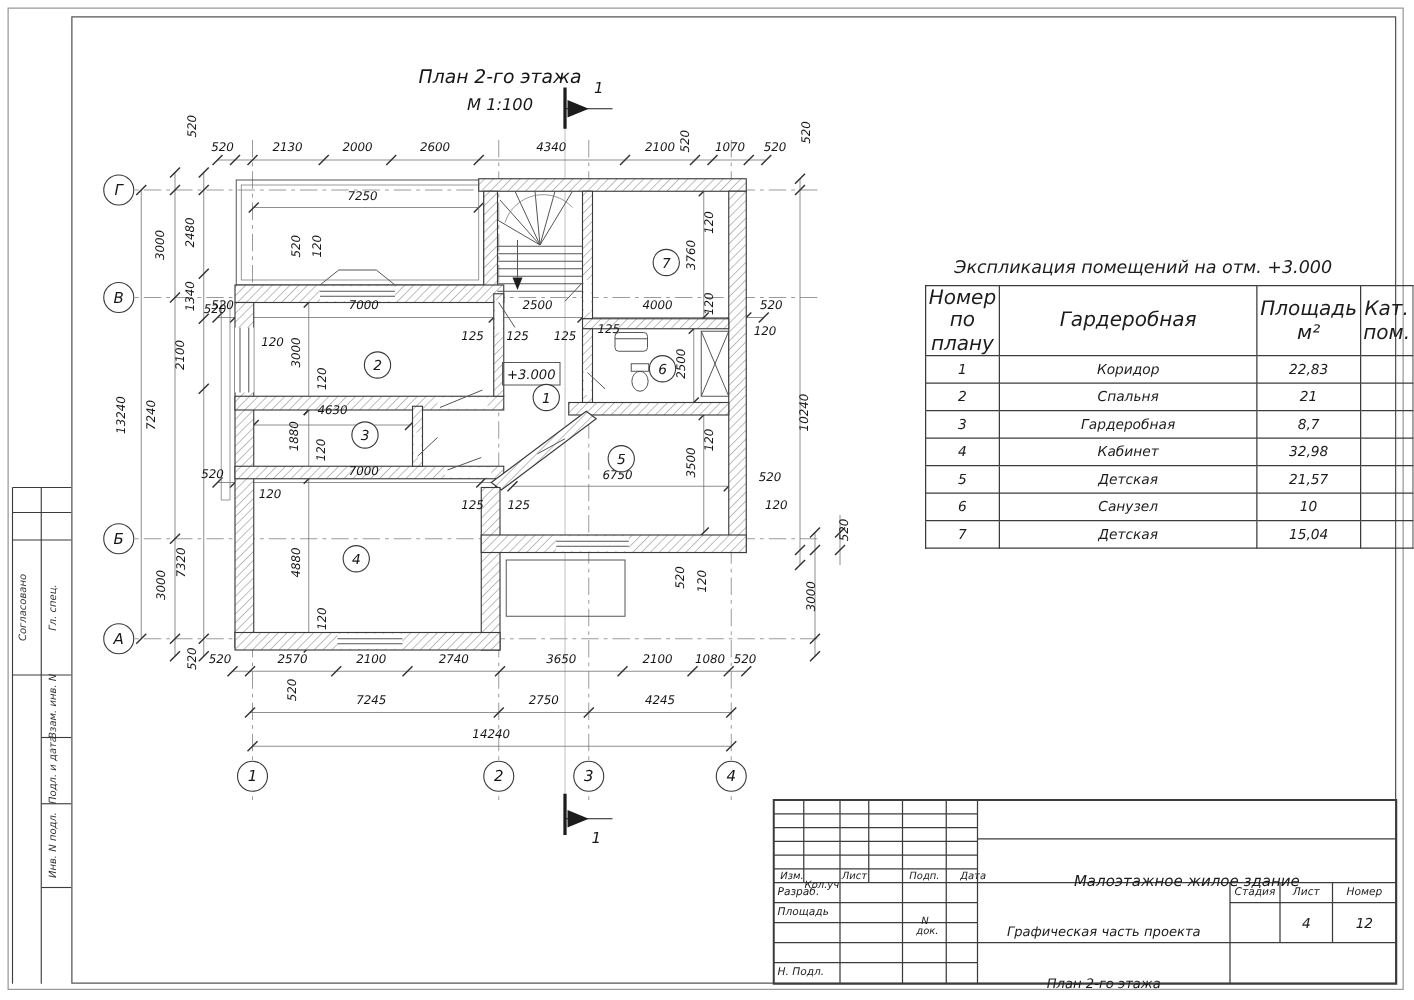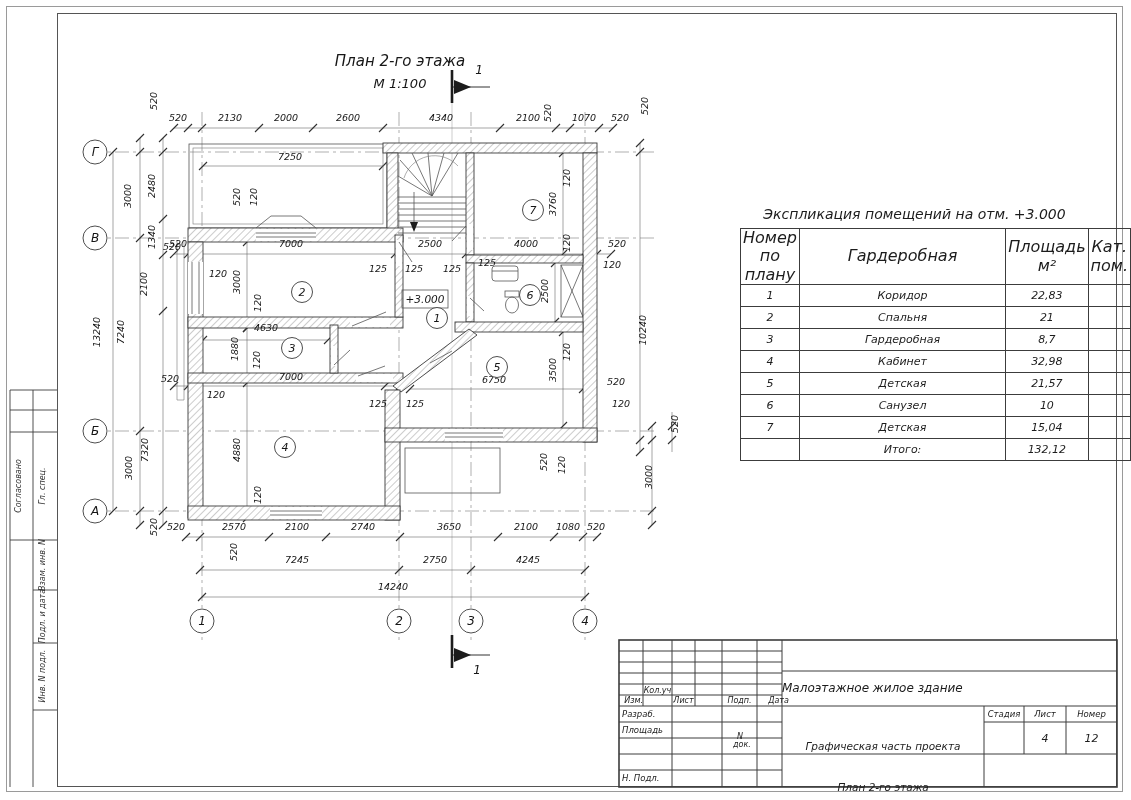--- a/index.html
+++ b/index.html
@@ -34,21 +34,21 @@
   .explic{position:absolute;left:740px;top:228px;border-collapse:collapse;table-layout:fixed;}
   .explic td,.explic th{border:1px solid #3c3c3c;font-style:italic;font-weight:normal;
       font-size:11px;text-align:center;padding:0 2px;overflow:hidden;}
   .explic th{height:52px;font-size:16px;line-height:1.15;text-align:center;}
   .explic td{height:21px;}
   .explic-title{position:absolute;left:740px;top:206px;width:349px;text-align:center;
       font-style:italic;font-size:14px;}
   
   .tb-label{position:absolute;font-style:italic;font-size:8px;text-align:center;line-height:1;}
   .tb-label-l{position:absolute;font-style:italic;font-size:8.5px;text-align:left;line-height:1;}
-  .tb-big{position:absolute;font-style:italic;font-size:12px;text-align:left;}
+  .tb-big{position:absolute;font-style:italic;font-size:12px;text-align:center;margin-top:17px;}
   .tb-mid{position:absolute;font-style:italic;font-size:10.5px;text-align:center;margin-top:17px;}
   .tb-val{position:absolute;font-style:italic;font-size:11px;text-align:center;}
 </style>
 </head>
 <body>
 
 <div class="sheet">
   <div class="frame-outer"></div>
   <div class="frame-inner"></div>
 
@@ -493,31 +493,25 @@
           <td>Санузел</td>
           <td>10</td>
           <td></td>
         </tr>
         <tr>
           <td>7</td>
           <td>Детская</td>
           <td>15,04</td>
           <td></td>
         </tr>
-        <tr>
-          <td></td>
-          <td>Итого:</td>
-          <td>132,12</td>
-          <td></td>
-        </tr>
       </tbody>
   </table>
 
   <div class="tb-label" style="left:619px;top:697px;width:24px;text-align:right;">Изм.</div>
-  <div class="tb-label" style="left:643px;top:687px;width:29px;">Кол.уч</div>
+  <div class="tb-label" style="left:643px;top:704px;width:29px;">Кол.уч</div>
   <div class="tb-label" style="left:672px;top:697px;width:23px;">Лист</div>
   <div class="tb-label" style="left:695px;top:733px;width:14px;padding-left:38px;">N док.</div>
   <div class="tb-label" style="left:722px;top:697px;width:35px;">Подп.</div>
   <div class="tb-label" style="left:757px;top:697px;width:43px;">Дата</div>
 
   <div class="tb-label-l" style="left:622px;top:710px;width:55px;">Разраб.</div>
   <div class="tb-label-l" style="left:622px;top:726px;width:55px;">Площадь</div>
   <div class="tb-label-l" style="left:622px;top:774px;width:55px;">Н. Подл.</div>
 
   <div class="tb-big" style="left:782px;top:681px;width:335px;">Малоэтажное жилое здание</div>

